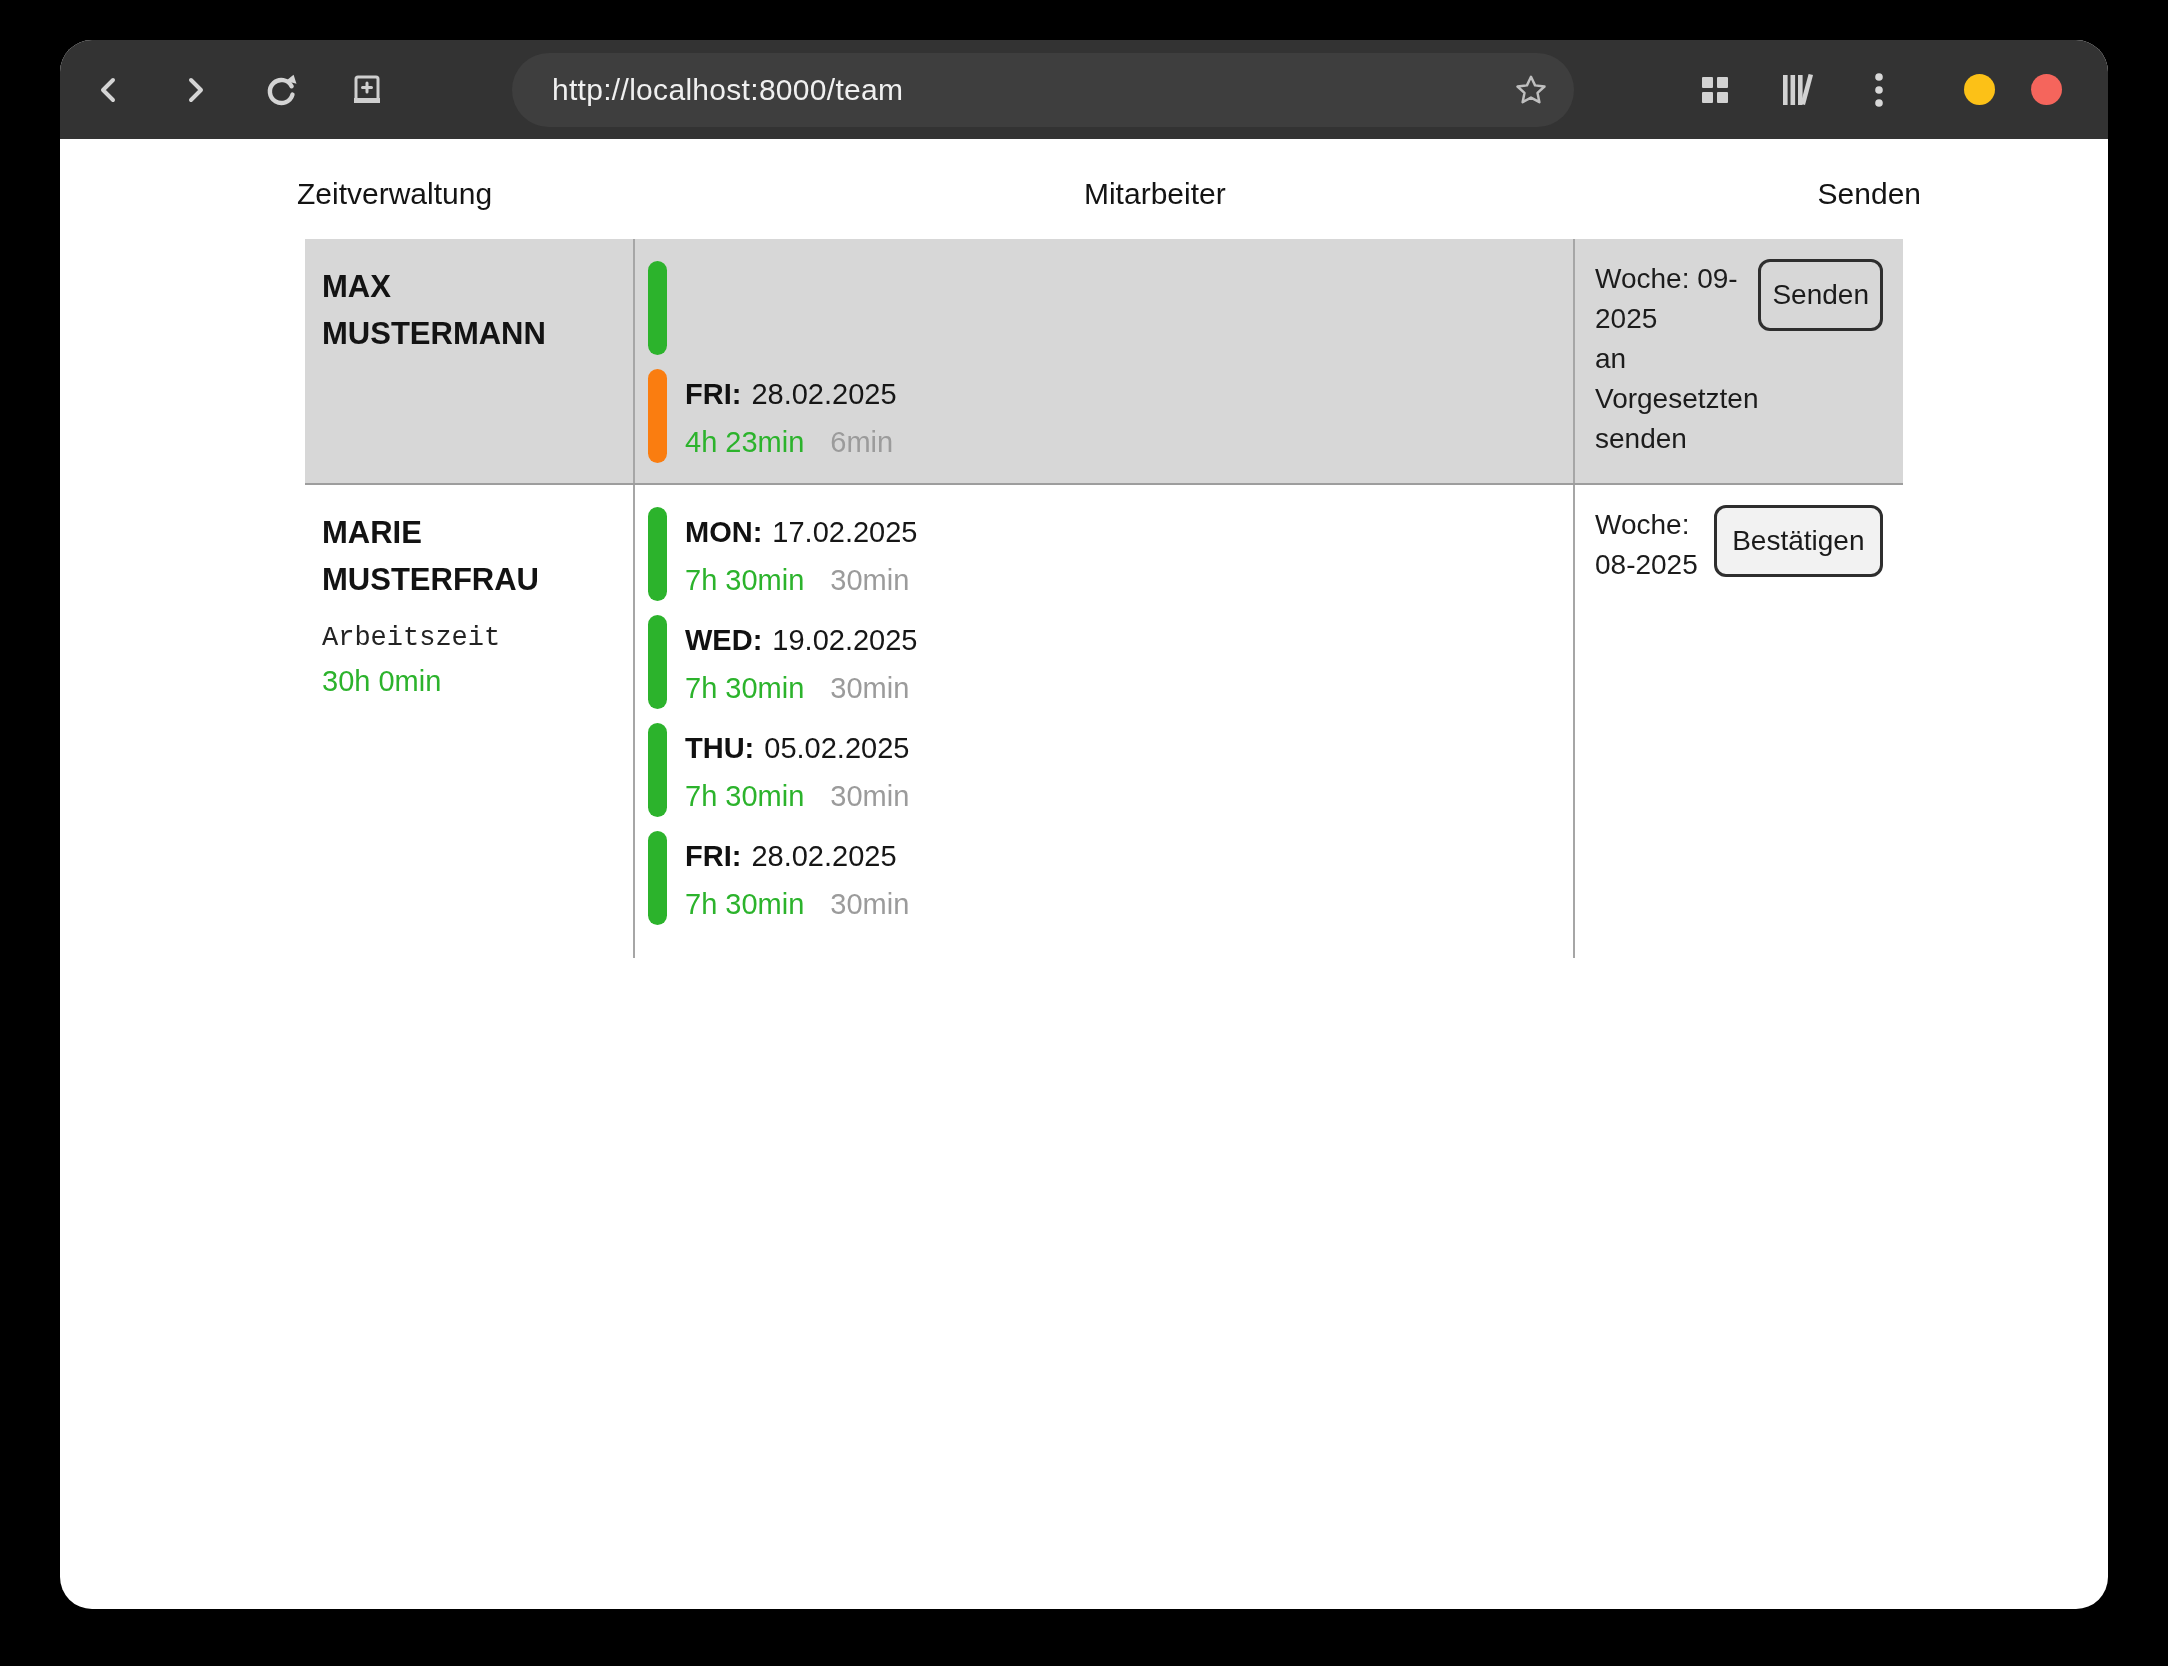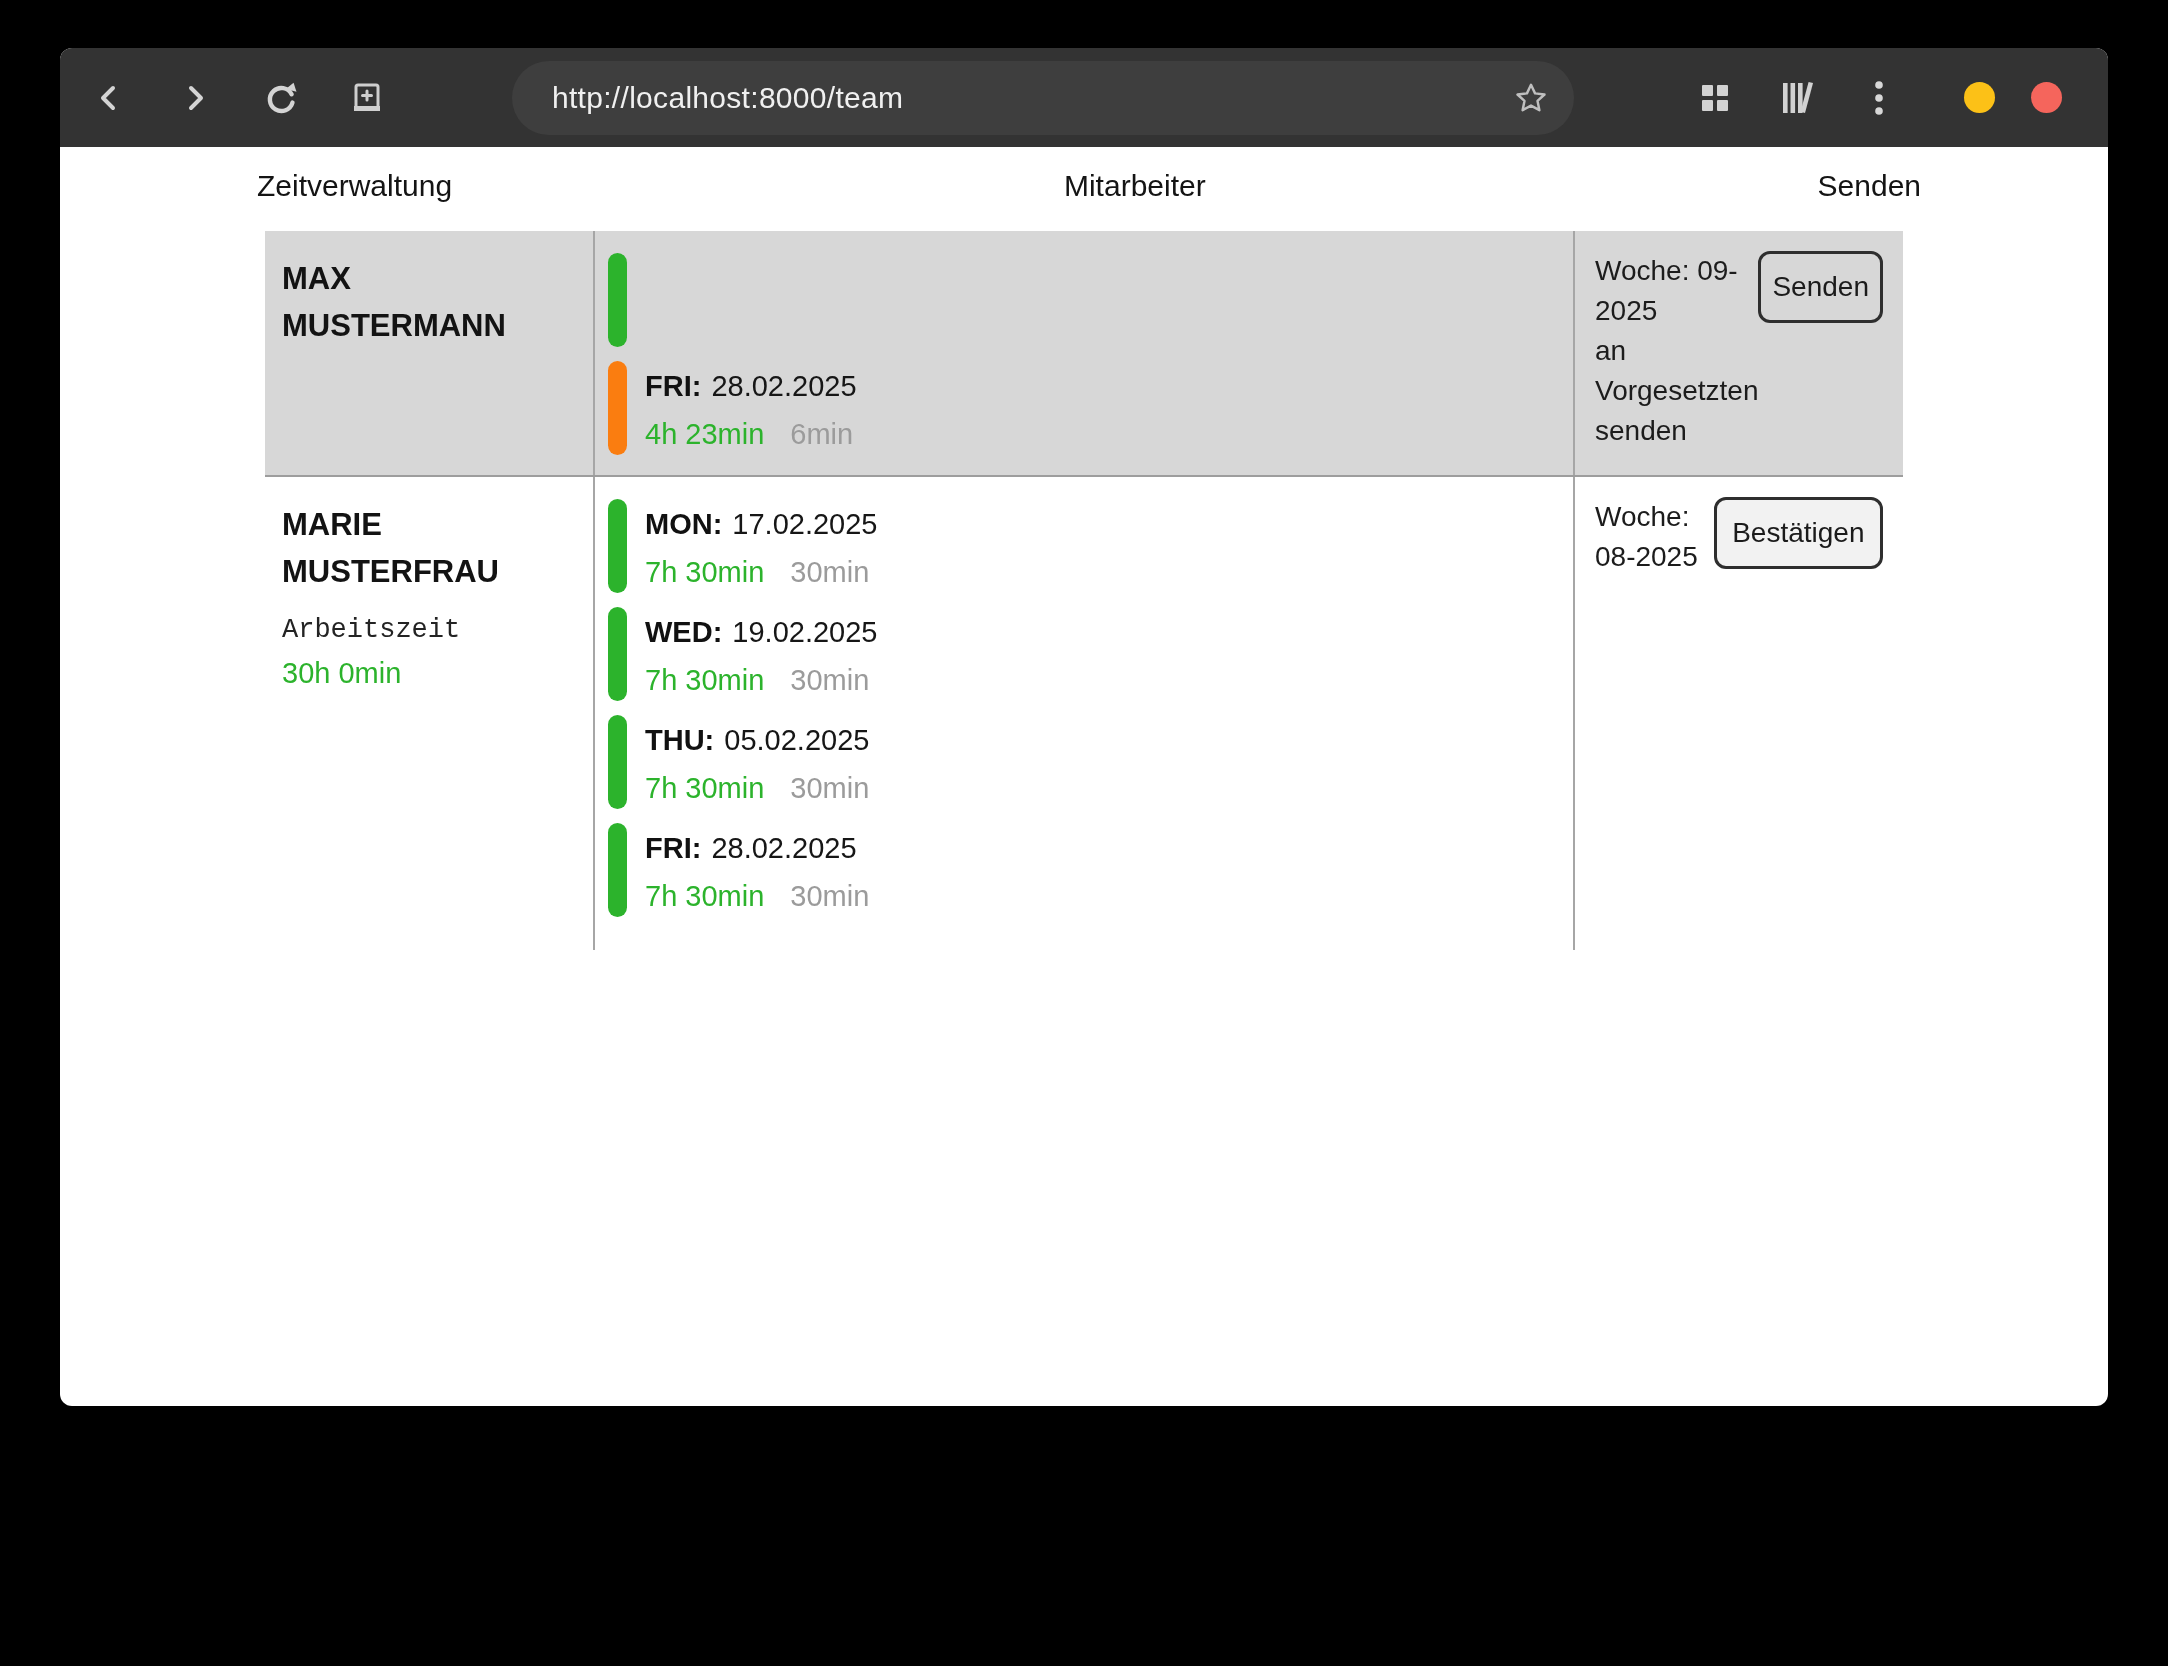--- a/index.html
+++ b/index.html
@@ -9,40 +9,40 @@
     --row-gray:#D7D7D7;
     --chrome:#333333;
     --chrome-field:#3E3E3E;
     --icon:#D4D4D4;
     --ink:#161616;
   }
   *{box-sizing:border-box;margin:0;padding:0;}
   html,body{background:#000;}
   body{font-family:"Liberation Sans","DejaVu Sans",sans-serif;}
   .stage{position:relative;width:2168px;height:1666px;background:#000;overflow:hidden;}
-  .window{position:absolute;left:60px;top:48px;width:2048px;height:1358px;
-          background:#fff;border-radius:12px;overflow:hidden;}
+  .window{position:absolute;left:60px;top:40px;width:2048px;height:1569px;
+          background:#fff;border-radius:32px;overflow:hidden;}
 
   
   .toolbar{height:99px;background:var(--chrome);display:flex;align-items:center;}
   .tool-btn{width:46px;height:54px;display:flex;align-items:center;justify-content:center;
             background:transparent;border:none;flex:0 0 auto;cursor:pointer;}
   .nav-group{display:flex;align-items:center;gap:40px;margin-left:26px;}
   .url-bar{height:74px;flex:1 1 auto;margin-left:122px;background:var(--chrome-field);
            border-radius:37px;display:flex;align-items:center;min-width:0;}
   .url-text{margin-left:40px;flex:1 1 auto;font-size:30px;color:#F0F0F0;letter-spacing:.3px;
             white-space:nowrap;overflow:hidden;}
   .url-star{margin-right:26px;flex:0 0 auto;display:flex;align-items:center;}
   .right-group{display:flex;align-items:center;gap:36px;margin-left:118px;margin-right:46px;}
   .win-dot{width:31px;height:31px;border-radius:50%;border:none;flex:0 0 auto;cursor:pointer;}
   .win-dot.minimize{background:#FCC117;margin-left:26px;}
   .win-dot.close{background:#F5655C;}
 
   
-  .page{padding:8px 187px 0 197px;}
+  .page{padding:24px 187px 0 197px;margin-left:40px;}
   .page-header{display:flex;justify-content:space-between;align-items:baseline;
                font-size:30px;color:#141414;margin-top:14px;}
   .page-header span{cursor:pointer;}
 
   .team-table{margin:28px 18px 0 8px;}
   .t-row{display:grid;grid-template-columns:328px 1fr 330px;}
   .t-row[data-highlight="true"]{background:var(--row-gray);border-bottom:2px solid #9D9D9D;}
   .t-row:nth-child(1){min-height:244px;}
   .t-row:nth-child(2){min-height:473px;}
 

